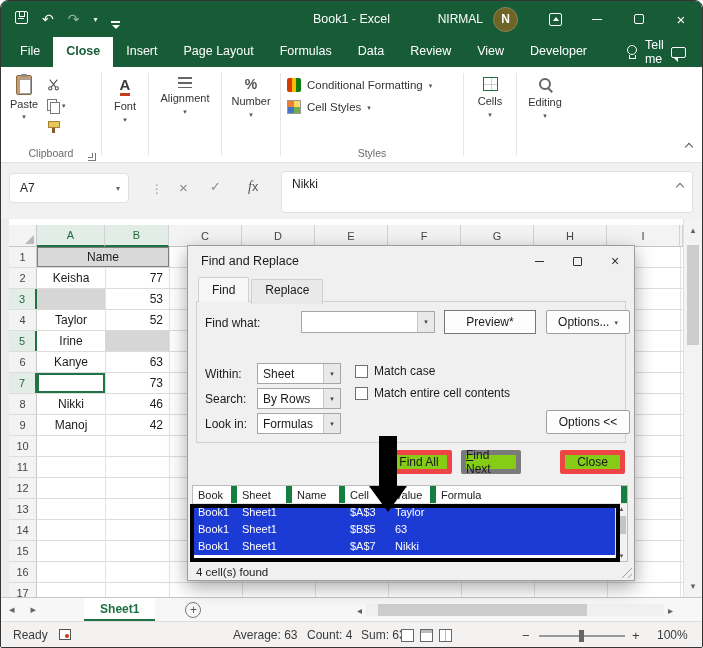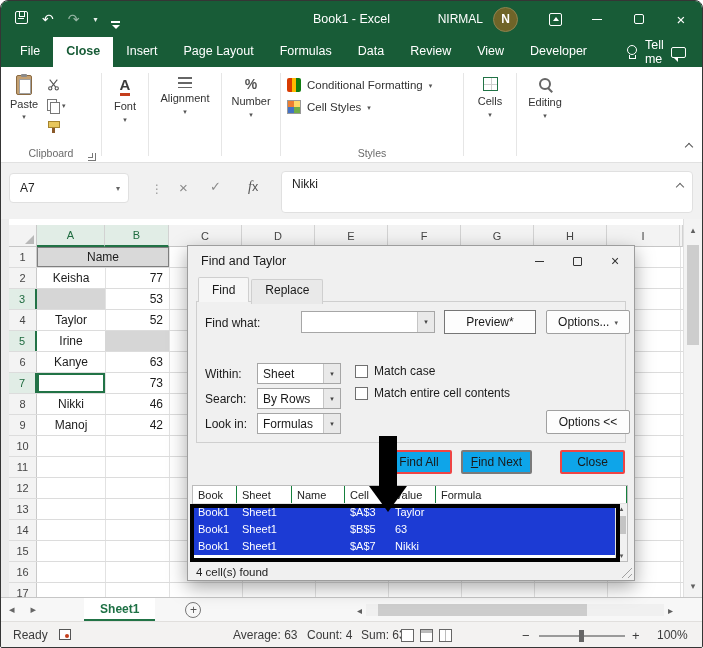--- a/index.html
+++ b/index.html
@@ -179,29 +179,29 @@
 .combo-within{left:60px;top:61px;width:84px;height:21px}
 .lbl-search{left:8px;top:90px}
 .combo-search{left:60px;top:86px;width:84px;height:21px}
 .lbl-lookin{left:8px;top:115px}
 .combo-lookin{left:60px;top:111px;width:84px;height:21px}
 .cbrow{position:absolute;display:flex;align-items:center;gap:6px}
 .cb-box{width:13px;height:13px;background:#fff;border:1px solid #707070}
 .cb-matchcase{left:158px;top:62px}
 .cb-matchentire{left:158px;top:84px}
 .options-btn{position:absolute;left:349px;top:108px;width:84px;height:24px;background:#fdfdfd;border:1px solid #a0a0a0;border-radius:2px;display:flex;align-items:center;justify-content:center}
-.dbtn{position:absolute;height:24px;background:#0ea5e9;border:2px solid #ef4444;border-radius:2px;display:flex;align-items:center;justify-content:center;font-size:12px}
+.dbtn{position:absolute;height:24px;background:#84cc16;border:5px solid #ef4444;border-radius:2px;display:flex;align-items:center;justify-content:center;font-size:12px}
 .btn-findall{left:198px;top:204px;width:66px}
-.btn-findnext{left:273px;top:204px;width:71px;border-color:#7a7a7a}
+.btn-findnext{left:273px;top:204px;width:60px;border-color:#7a7a7a}
 .btn-close{left:372px;top:204px;width:65px}
 .btn-findnext .btxt{display:block}
 .btn-findnext .btxt::first-letter{text-decoration:underline}
 .rlist{position:absolute;left:4px;top:239px;width:436px;height:77px;background:#fff;border:1px solid #bcbcbc;overflow:hidden}
 .rhead{display:flex;height:18px;border-bottom:1px solid #e3e3e3;color:#222;font-size:11px}
-.hc{padding:3px 5px 0 5px;border-right:1px solid #15803d;overflow:hidden;white-space:nowrap}
+.hc{padding:3px 5px 0 5px;border-right:6px solid #15803d;overflow:hidden;white-space:nowrap}
 .rrow{display:flex;height:17px;background:#1c3bd4;color:#fff;font-size:11px}
 .rc{padding:2px 5px 0 5px;overflow:hidden;white-space:nowrap}
 .rc0{flex:0 0 44px}.rc1{flex:0 0 55px}.rc2{flex:0 0 53px}.rc3{flex:0 0 45px}.rc4{flex:0 0 46px}.rc5{flex:1}
 .rl-scroll{position:absolute;right:0;top:18px;bottom:0;width:12px;background:#f1f1f1;border-left:1px solid #e0e0e0}
 .rl-thumb{position:absolute;left:2px;top:12px;width:8px;height:18px;background:#c4c4c4}
 .rl-up,.rl-dn{position:absolute;left:0;right:0;text-align:center;font-size:7px;color:#555}
 .rl-up{top:1px}.rl-dn{bottom:1px}
 .dstatus{position:absolute;left:8px;top:320px;font-size:11.5px;color:#222}
 .grip{position:absolute;right:2px;bottom:2px;width:13px;height:13px;background:repeating-linear-gradient(135deg,transparent 0 3px,#a0a0a0 3px 4px);clip-path:polygon(100% 0,100% 100%,0 100%)}
 
@@ -467,21 +467,21 @@
   </div>
 
   <div class="vscroll">
     <span class="vs-arrow top">▴</span>
     <div class="vs-thumb"></div>
     <span class="vs-arrow bottom">▾</span>
   </div>
 
   <div class="dialog">
     <div class="dtitle">
-      <span class="dtitle-text">Find and Taylor</span>
+      <span class="dtitle-text">Find and Replace</span>
       <div class="dctrls">
         <span class="dctrl">
             <span class="d-min"></span>
           </span>
         <span class="dctrl">
             <span class="d-max"></span>
           </span>
         <span class="dctrl">
             <span class="d-close">×</span>
           </span>

